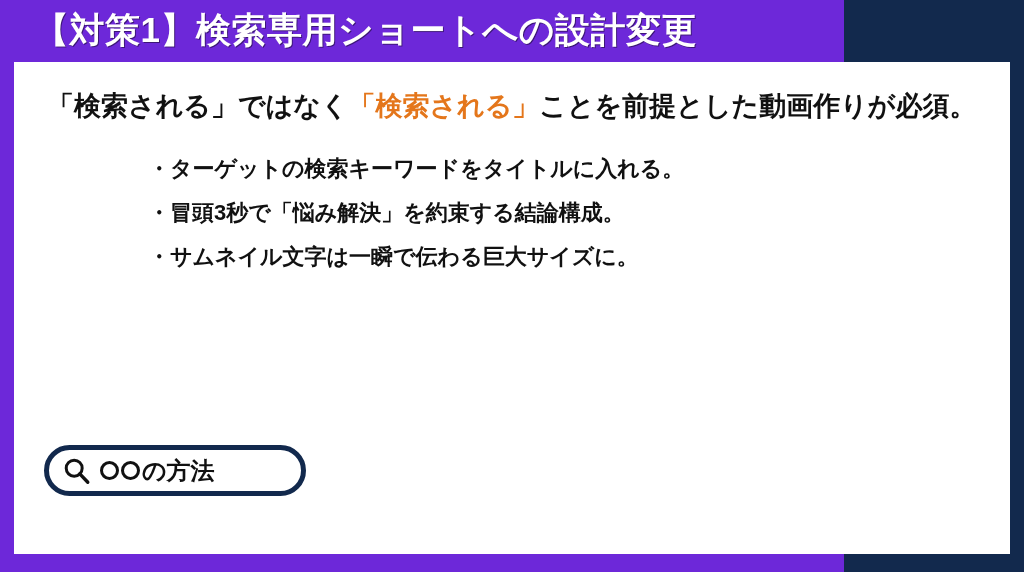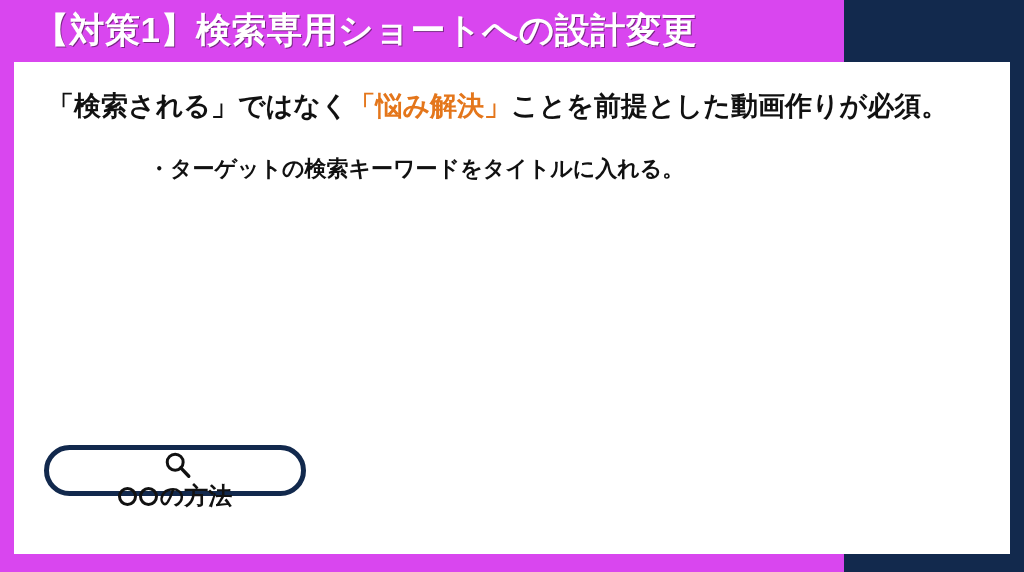--- a/index.html
+++ b/index.html
@@ -5,21 +5,21 @@
   html,body{margin:0;padding:0;}
   body{
     width:1024px;height:572px;
     background:#12294d;
     font-family:"Liberation Sans","DejaVu Sans",sans-serif;
     overflow:hidden;
   }
   #slide{
     position:relative;
     width:844px;height:572px;
-    background:#d946ef;
+    background:#6d28d9;
     box-sizing:border-box;
   }
   
   #title-bar{
     position:absolute;left:0;top:0;width:1024px;height:60px;
     display:flex;align-items:center;
   }
   #slide-title{
     margin-left:34px;
     color:#ffffff;
@@ -59,21 +59,21 @@
     position:absolute;left:0;top:232px;width:996px;height:260px;
   }
   
   #search-pill{
     position:absolute;left:30px;top:151px;
     width:262px;height:51px;
     border:5px solid #12294d;
     border-radius:26px;
     background:#ffffff;
     box-sizing:border-box;
-    display:flex;align-items:center;flex-direction:column;
+    display:flex;align-items:center;
   }
   #search-icon{
     margin-left:13px;margin-right:8px;
     width:30px;height:30px;flex:0 0 auto;
   }
   #search-text{
     font-size:24px;font-weight:bold;color:#111111;
     white-space:nowrap;
     display:flex;align-items:center;
   }
@@ -90,24 +90,26 @@
 <body>
 
 <div id="slide">
 
   <div id="title-bar">
     <div id="slide-title">【対策1】検索専用ショートへの設計変更</div>
   </div>
 
   <div id="body-panel">
 
-    <div id="lead"><span>「検索される」ではなく</span><span class="hl">「悩み解決」</span><span>ことを前提とした動画作りが必須。</span></div>
+    <div id="lead"><span>「検索される」ではなく</span><span class="hl">「検索される」</span><span>ことを前提とした動画作りが必須。</span></div>
 
     <div id="bullets">
       <div class="bullet">・ターゲットの検索キーワードをタイトルに入れる。</div>
+      <div class="bullet">・冒頭3秒で「悩み解決」を約束する結論構成。</div>
+      <div class="bullet">・サムネイル文字は一瞬で伝わる巨大サイズに。</div>
     </div>
 
     <div id="diagram">
 
       <div id="search-pill">
         <svg id="search-icon" viewBox="0 0 32 32">
           <circle cx="13" cy="13" r="8.5" fill="none" stroke="#111111" stroke-width="3.2"></circle>
           <line x1="19" y1="19" x2="27.5" y2="28" stroke="#111111" stroke-width="3.6" stroke-linecap="round"></line>
         </svg>
         <span id="search-text">

